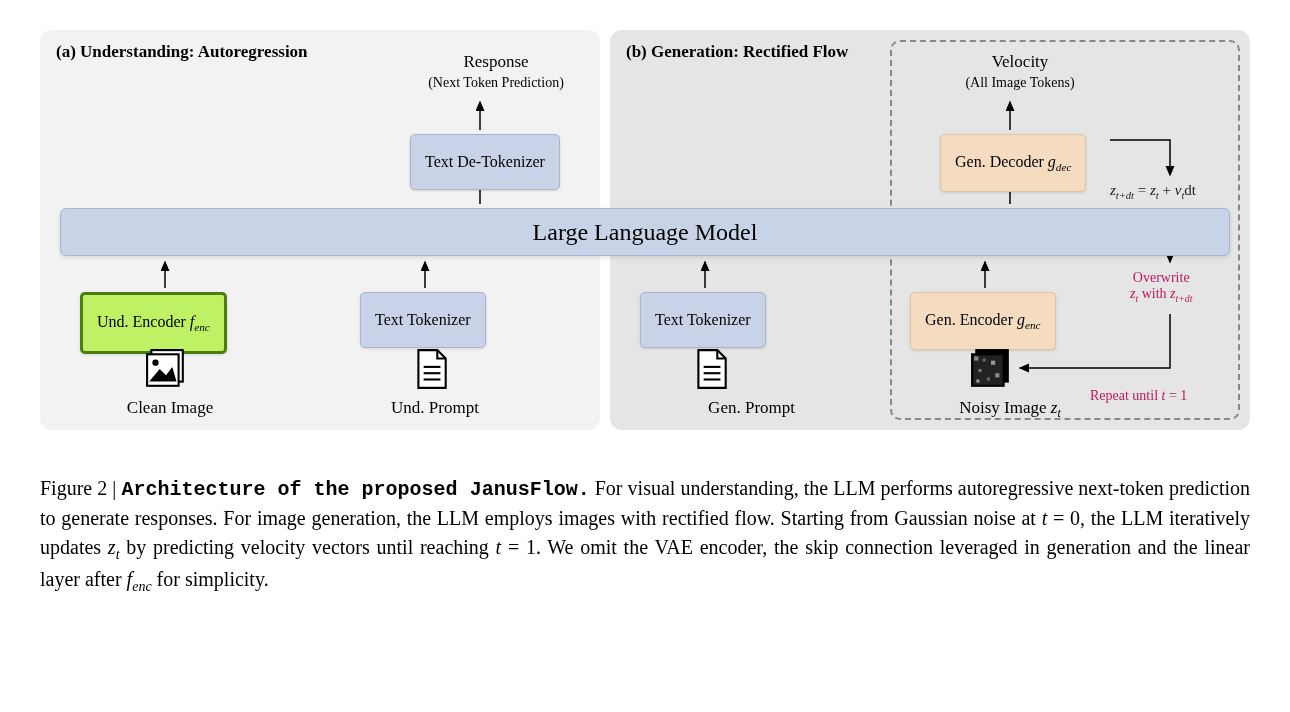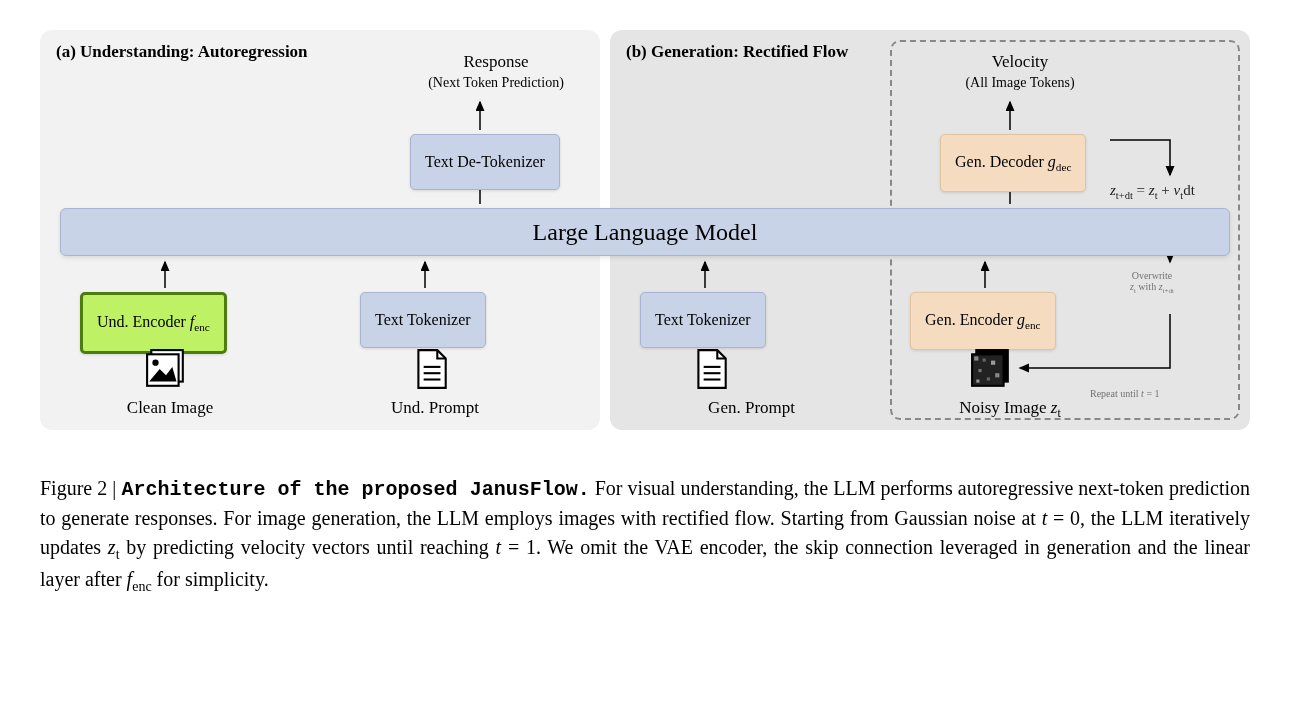--- a/index.html
+++ b/index.html
@@ -102,33 +102,33 @@
     margin-top: 24px;
     font-size: 20px;
     line-height: 1.45;
     font-family: Georgia, serif;
     text-align: justify;
   }
   .caption .bold { font-weight: bold; font-family: Liberation Mono, monospace; }
   .math-italic { font-style: italic; font-family: Georgia, serif; }
   .side-text {
     position: absolute;
-    font-size: 10px;
-    color: #737373;
+    font-size: 14px;
+    color: #be185d;
     font-family: Georgia, serif;
     z-index: 3;
   }
   .eq-text {
     position: absolute;
     font-size: 15px;
     font-family: Georgia, serif;
     z-index: 3;
     color: #222;
   }
-  .subscript { font-size: 0.7em; vertical-align: sub; }
+  .subscript { font-size: 0.7em; vertical-align: sub; font-style: italic; }
 </style>
 </head>
 <body>
 
 <div class="diagram-container">
 
   <div class="panel panel-a">
     <div class="panel-title">(a) Understanding: Autoregression</div>
   </div>
   <div class="panel panel-b">

